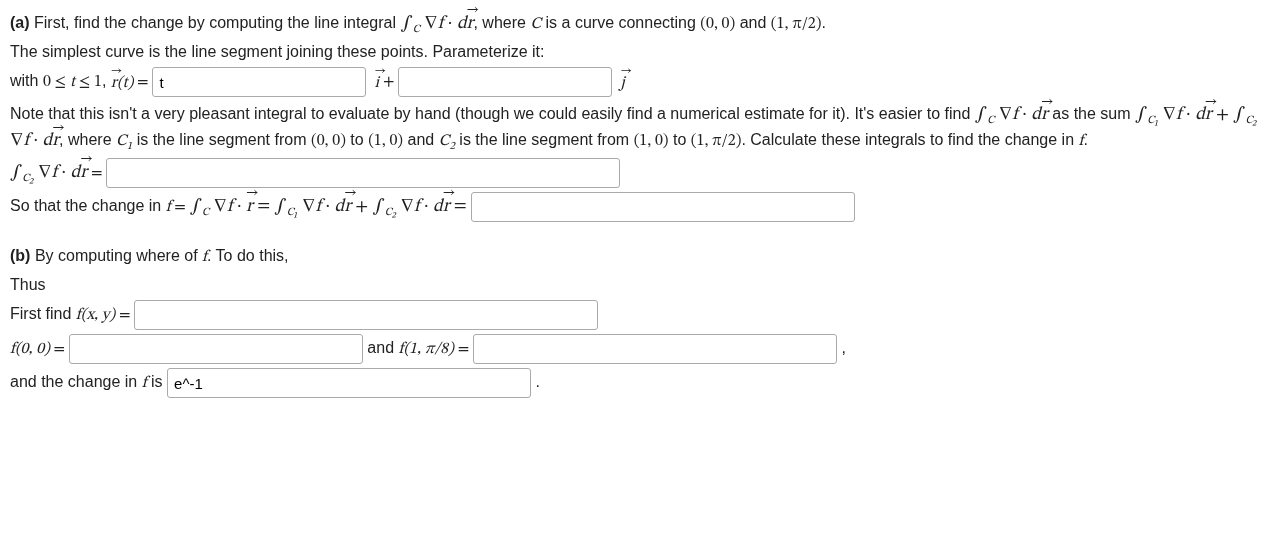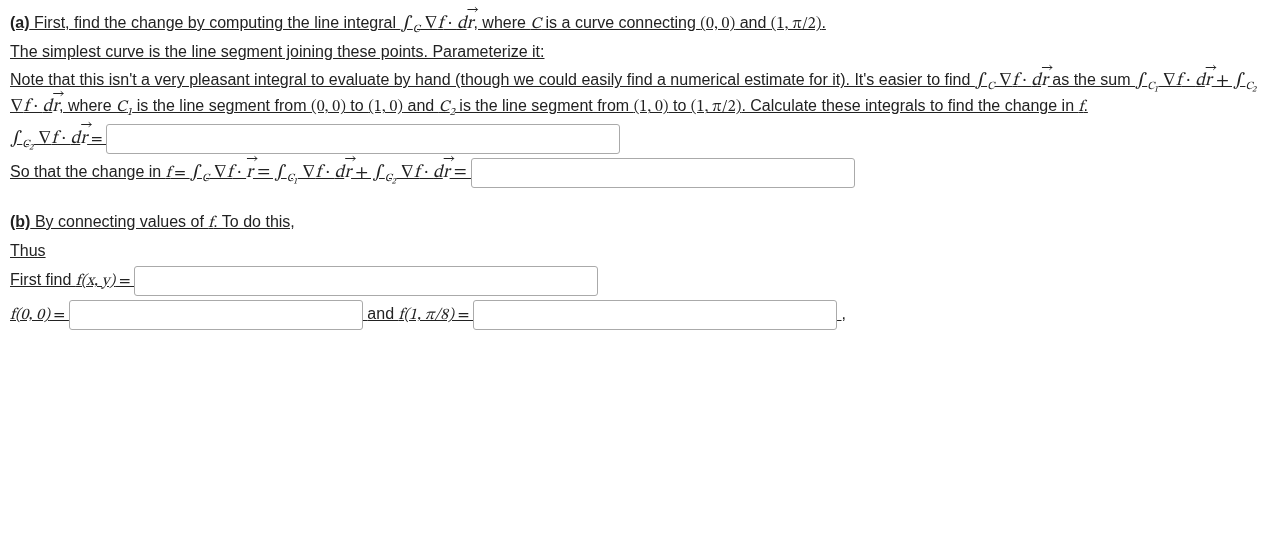--- a/index.html
+++ b/index.html
@@ -7,21 +7,20 @@
     padding: 0;
     width: 1276px;
     font-family: "Helvetica Neue", Arial, sans-serif;
     font-size: 16px;
     color: #222;
     line-height: 1.45;
     background: #fff;
   }
   .page {
     padding: 6px 10px 10px 10px;
-    text-decoration: underline;
   }
   input[type="text"] {
     font-size: 15px;
     padding: 2px 6px;
     border: 1px solid #aaa;
     border-radius: 3px;
     height: 24px;
     vertical-align: middle;
     font-family: "Helvetica Neue", Arial, sans-serif;
   }
@@ -52,50 +51,62 @@
 <body>
 
 <div class="page">
 
   <div class="row">
     <b>(a)</b><span> First, find the change by computing the line integral </span><span class="serif math-int">∫<span class="sub italic">C</span> ∇<span class="italic">f</span> · <span class="italic">d</span><span class="arrow-over italic">r</span></span><span>, where </span><span class="serif italic">C</span><span> is a curve connecting </span><span class="serif">(0, 0)</span><span> and </span><span class="serif">(1, π/2)</span><span>.</span>
   </div>
 
   <div class="row" style="">The simplest curve is the line segment joining these points. Parameterize it:</div>
 
+  <div class="row">
+    <span>with </span><span class="serif">0 ≤ <span class="italic">t</span> ≤ 1</span><span>, </span><span class="serif italic"><span class="arrow-over">r</span>(t)</span><span class="serif"> = </span>
+    <input type="text" style="width: 200px;" value="t">
+    <span class="serif">&nbsp;<span class="arrow-over italic">i</span></span><span class="serif"> + </span>
+    <input type="text" style="width: 200px;" value="">
+    <span class="serif">&nbsp;<span class="arrow-over italic">j</span></span>
+  </div>
 
 
   <div class="row">
     <span>Note that this isn't a very pleasant integral to evaluate by hand (though we could easily find a numerical estimate for it). It's easier to find </span><span class="serif math-int">∫<span class="sub italic">C</span> ∇<span class="italic">f</span> · <span class="italic">d</span><span class="arrow-over italic">r</span></span><span> as the sum </span><span class="serif math-int">∫<span class="sub italic">C₁</span> ∇<span class="italic">f</span> · <span class="italic">d</span><span class="arrow-over italic">r</span> + ∫<span class="sub italic">C₂</span> ∇<span class="italic">f</span> · <span class="italic">d</span><span class="arrow-over italic">r</span></span><span>, where </span><span class="serif italic">C<span class="sub">1</span></span><span> is the line segment from </span><span class="serif">(0, 0)</span><span> to </span><span class="serif">(1, 0)</span><span> and </span><span class="serif italic">C<span class="sub">2</span></span><span> is the line segment from </span><span class="serif">(1, 0)</span><span> to </span><span class="serif">(1, π/2)</span><span>. Calculate these integrals to find the change in </span><span class="serif italic">f</span><span>.</span>
   </div>
 
 
   <div class="row">
     <span class="serif math-int">∫<span class="sub italic">C₂</span> ∇<span class="italic">f</span> · <span class="italic">d</span><span class="arrow-over italic">r</span></span><span class="serif"> = </span>
     <input type="text" style="width: 500px;" value="">
   </div>
 
   <div class="row">
     <span>So that the change in </span><span class="serif italic">f</span><span class="serif"> = </span><span class="serif math-int">∫<span class="sub italic">C</span> ∇<span class="italic">f</span> · <span class="arrow-over italic">r</span> = ∫<span class="sub italic">C₁</span> ∇<span class="italic">f</span> · <span class="italic">d</span><span class="arrow-over italic">r</span> + ∫<span class="sub italic">C₂</span> ∇<span class="italic">f</span> · <span class="italic">d</span><span class="arrow-over italic">r</span> = </span>
     <input type="text" style="width: 370px;" value="">
   </div>
 
   <div class="row" style="margin-top:22px">
-    <b>(b)</b><span> By connecting values of </span><span class="serif italic">f</span><span>. To do this,</span>
+    <b>(b)</b><span> By computing where of </span><span class="serif italic">f</span><span>. To do this,</span>
   </div>
 
   <div class="row">Thus</div>
 
   <div class="row">
     <span>First find </span><span class="serif italic">f(x, y)</span><span class="serif"> = </span>
     <input type="text" style="width: 450px;" value="">
   </div>
 
   <div class="row">
     <span class="serif italic">f(0, 0)</span><span class="serif"> = </span>
     <input type="text" style="width: 280px;" value="">
     <span> and </span><span class="serif italic">f(1, π/8)</span><span class="serif"> = </span>
     <input type="text" style="width: 350px;" value="">
     <span> ,</span>
   </div>
 
+  <div class="row">
+    <span>and the change in </span><span class="serif italic">f</span><span> is </span>
+    <input type="text" style="width: 350px;" value="e^-1">
+    <span> .</span>
+  </div>
 
 </div>
 
 </body></html>

